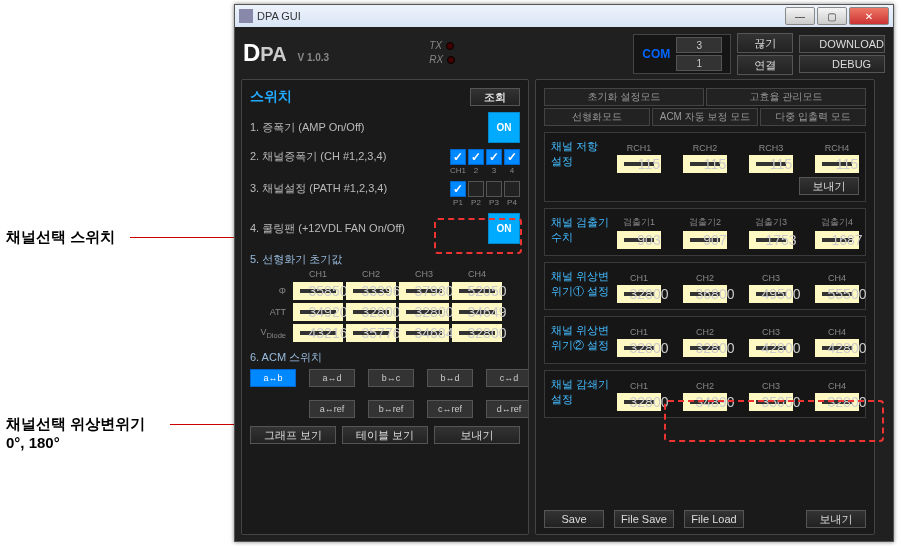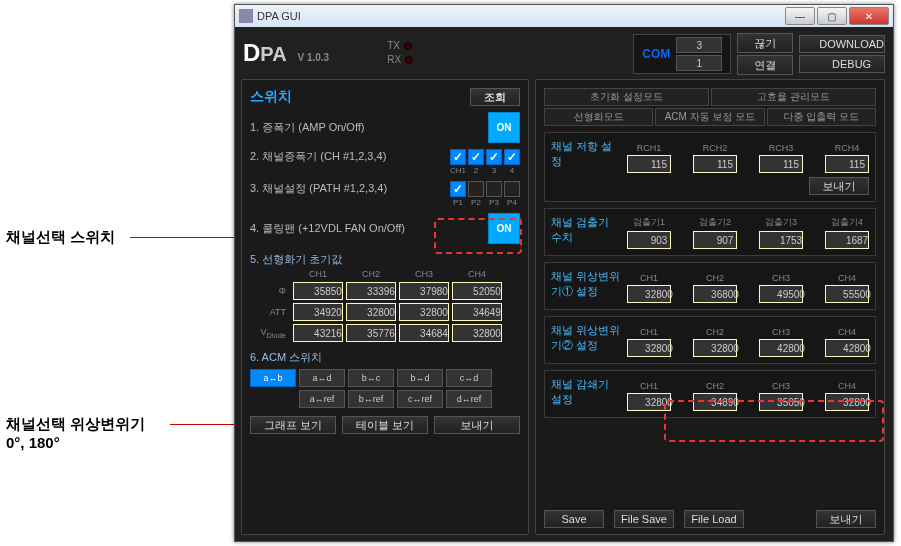--- a/index.html
+++ b/index.html
@@ -18,58 +18,58 @@
   .winbtn { width:30px; height:18px; margin-left:2px; background:linear-gradient(#f5f5f5,#ccc); border:1px solid #888; font-size:10px; display:flex; align-items:center; justify-content:center; border-radius:2px; }
   .winbtn.close { background:linear-gradient(#e76,#c33); color:#fff; width:40px; }
 
   .client { position:relative; height: calc(100% - 22px); background:#202020; padding:6px; display:flex; gap:6px; }
 
   
   .header-strip { position:absolute; left:8px; top:6px; right:8px; height:40px; display:flex; align-items:center; }
   .logo { font-size:20px; color:#ccc; font-weight:bold; }
   .logo b { color:#fff; font-size:24px; }
   .logo .vlabel { font-size:10px; color:#888; margin-left:6px; }
-  .txrx { margin-left:58px; font-size:10px; color:#888; line-height:14px; }
+  .txrx { margin-left:100px; font-size:10px; color:#888; line-height:14px;font-style:italic; }
   .txrx .led { display:inline-block; width:8px; height:8px; border-radius:50%; background:#400; margin-left:4px; vertical-align:middle; border:1px solid #000; }
 
   .top-controls { position:absolute; right:0; top:0; display:flex; align-items:center; gap:6px; }
   .com-box { border:1px solid #444; background:#151515; padding:4px 8px; display:flex; align-items:center; gap:6px; height:40px; }
   .com-label { color:#06f; font-size:12px; font-weight:bold; }
   .com-vals { display:flex; flex-direction:column; gap:2px; }
   .valcell { width:46px; height:16px; background:#333; border:1px solid #555; color:#ccc; font-size:10px; display:flex; align-items:center; justify-content:center; }
   .btncol { display:flex; flex-direction:column; gap:2px; }
   .btn { background:linear-gradient(#333,#222); border:1px solid #555; color:#ddd; font-size:11px; height:18px; min-width:60px; display:flex; align-items:center; justify-content:center; cursor:pointer; }
   .btn.small { min-width:56px; height:20px; }
   .btn.big { min-width:76px;padding-left:19px; }
 
   
   .panel { position:absolute; top:52px; bottom:6px; background:#1a1a1a; border:1px solid #444; border-radius:2px; padding:8px; overflow:hidden; }
   .panel.left { left:6px; width:288px; }
-  .panel.right { left:300px; right:8px; }
+  .panel.right { left:300px; right:18px; }
 
   .sect-title { color:#2af; font-size:14px; font-weight:bold; margin-bottom:6px; display:flex; }
   .sect-title .spacer { flex:1; }
 
   .row { display:flex; align-items:center; margin:6px 0; font-size:11px; color:#bbb; gap:6px; }
   .row .label { flex:1; }
   .onbtn { width:32px; height:31px; background:#0af; color:#fff; font-size:10px; font-weight:bold; display:flex; align-items:center; justify-content:center; border:1px solid #08c; }
 
   .chk-group { display:flex; gap:2px; }
   .chk-col { display:flex; flex-direction:column; align-items:center; gap:1px; }
   .chk { width:16px; height:16px; background:#08f; border:1px solid #06c; display:flex; align-items:center; justify-content:center; color:#fff; font-size:12px; font-weight:bold; }
   .chk.off { background:#222; border:1px solid #555; color:transparent; }
   .chk-label { font-size:8px; color:#888; }
 
   .sub-title { color:#9bd; font-size:11px; margin-top:8px; }
   .grid4 { display:grid; grid-template-columns:40px repeat(4,50px); gap:3px; align-items:center; margin-top:2px; }
   .grid4 .hd { font-size:9px; color:#888; text-align:center; }
   .grid4 .rowhd { font-size:9px; color:#888; text-align:right; padding-right:4px; }
-  .numcell { height:18px; background:#333; border:1px solid #fef9c3; color:#ccc; font-size:10px; display:flex; align-items:center; justify-content:center;padding-left:20px; }
-
-  .acm-grid { display:grid; grid-template-columns:repeat(5,46px); gap:3px; margin-top:4px; }
+  .numcell { height:18px; background:#333; border:7px solid #fef9c3; color:#ccc; font-size:14px; display:flex; align-items:center; justify-content:center;padding-left:20px; }
+
+  .acm-grid { display:grid; grid-template-columns:repeat(5,46px); gap:13px; margin-top:4px; }
   .acm-btn { height:18px; background:#333; border:1px solid #555; color:#ccc; font-size:9px; display:flex; align-items:center; justify-content:center; cursor:pointer; }
   .acm-btn.active { background:#08f; color:#fff; border-color:#06c; }
 
   .bottom-row { display:flex; gap:6px; margin-top:8px; }
 
   
   .tab-strip { display:flex; gap:2px; margin-bottom:2px; }
   .tab-strip.main .tab { flex:1; height:18px; background:#222; border:1px solid #444; color:#999; font-size:10px; display:flex; align-items:center; justify-content:center; cursor:pointer; }
   .tab-strip.sub { margin-bottom:6px; }
   .tab-strip.sub .tab { flex:1; height:18px; background:#222; border:1px solid #444; color:#999; font-size:10px; display:flex; align-items:center; justify-content:center; cursor:pointer; }

